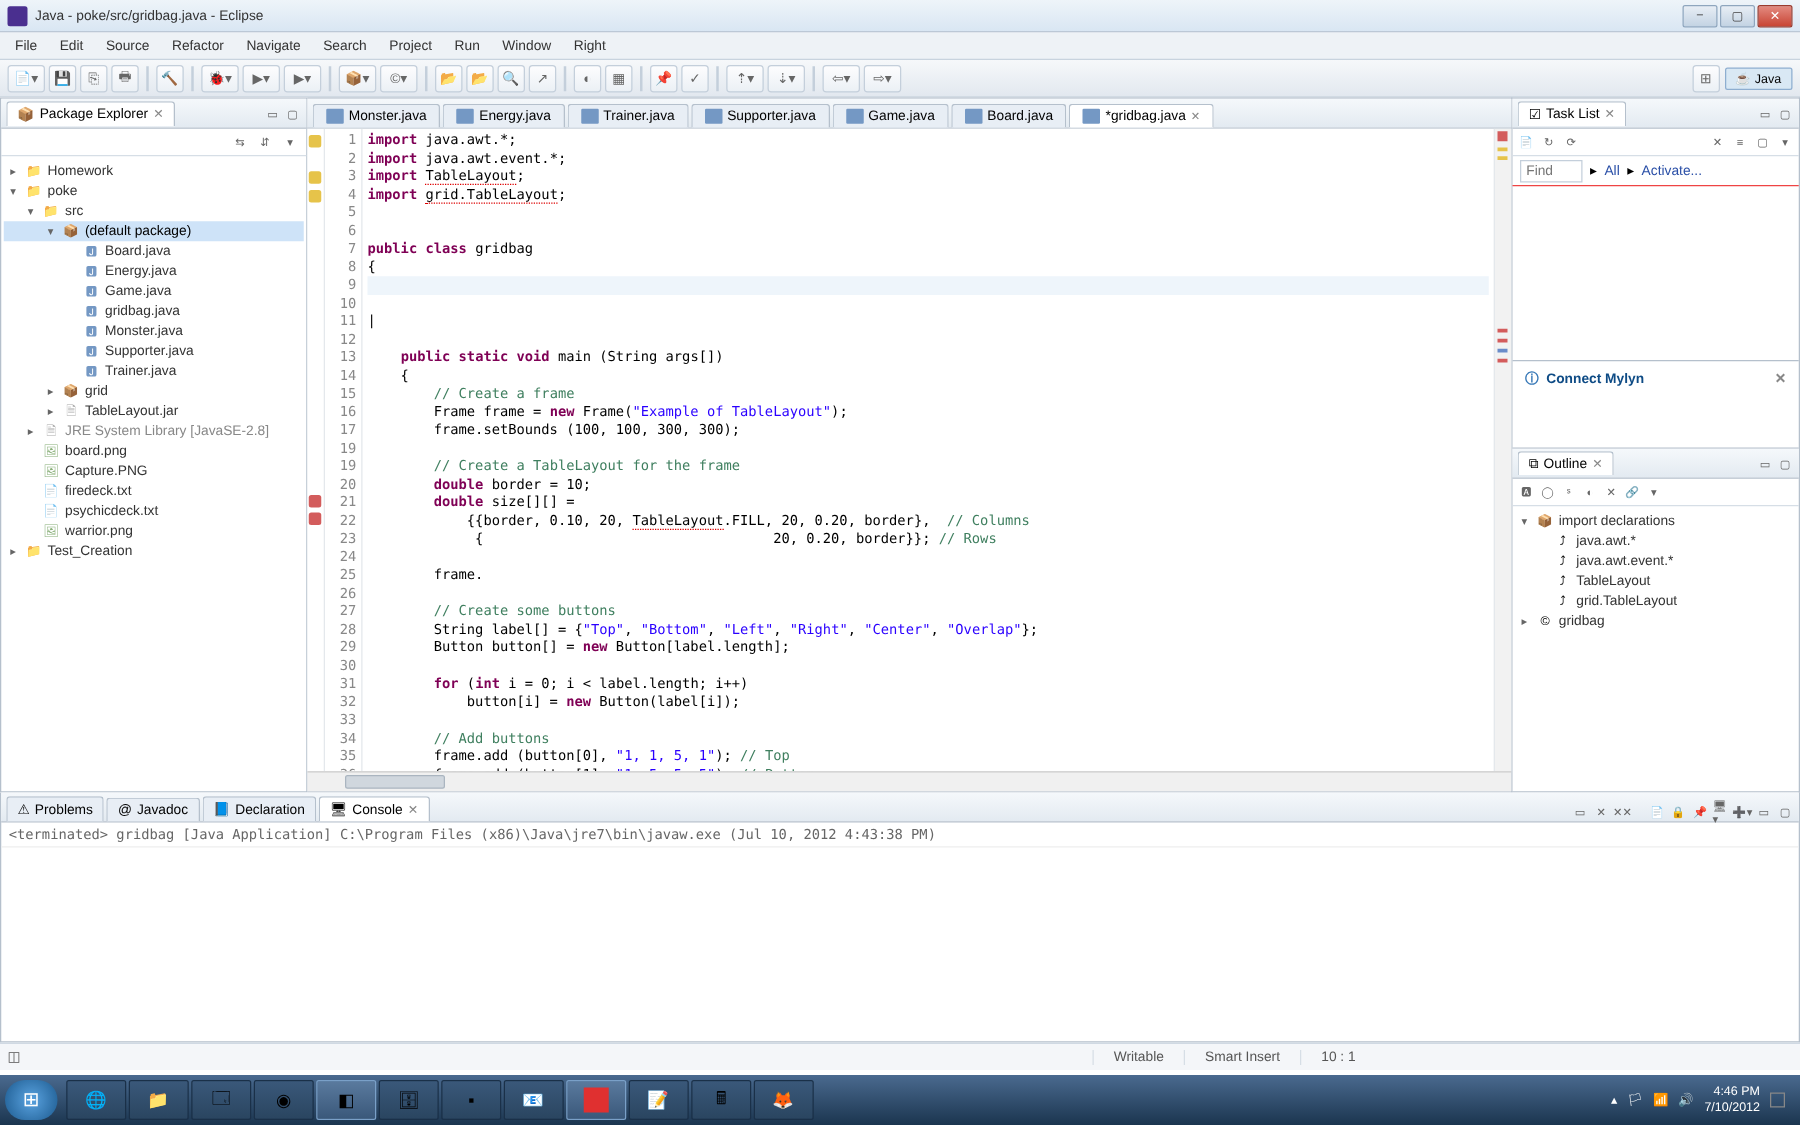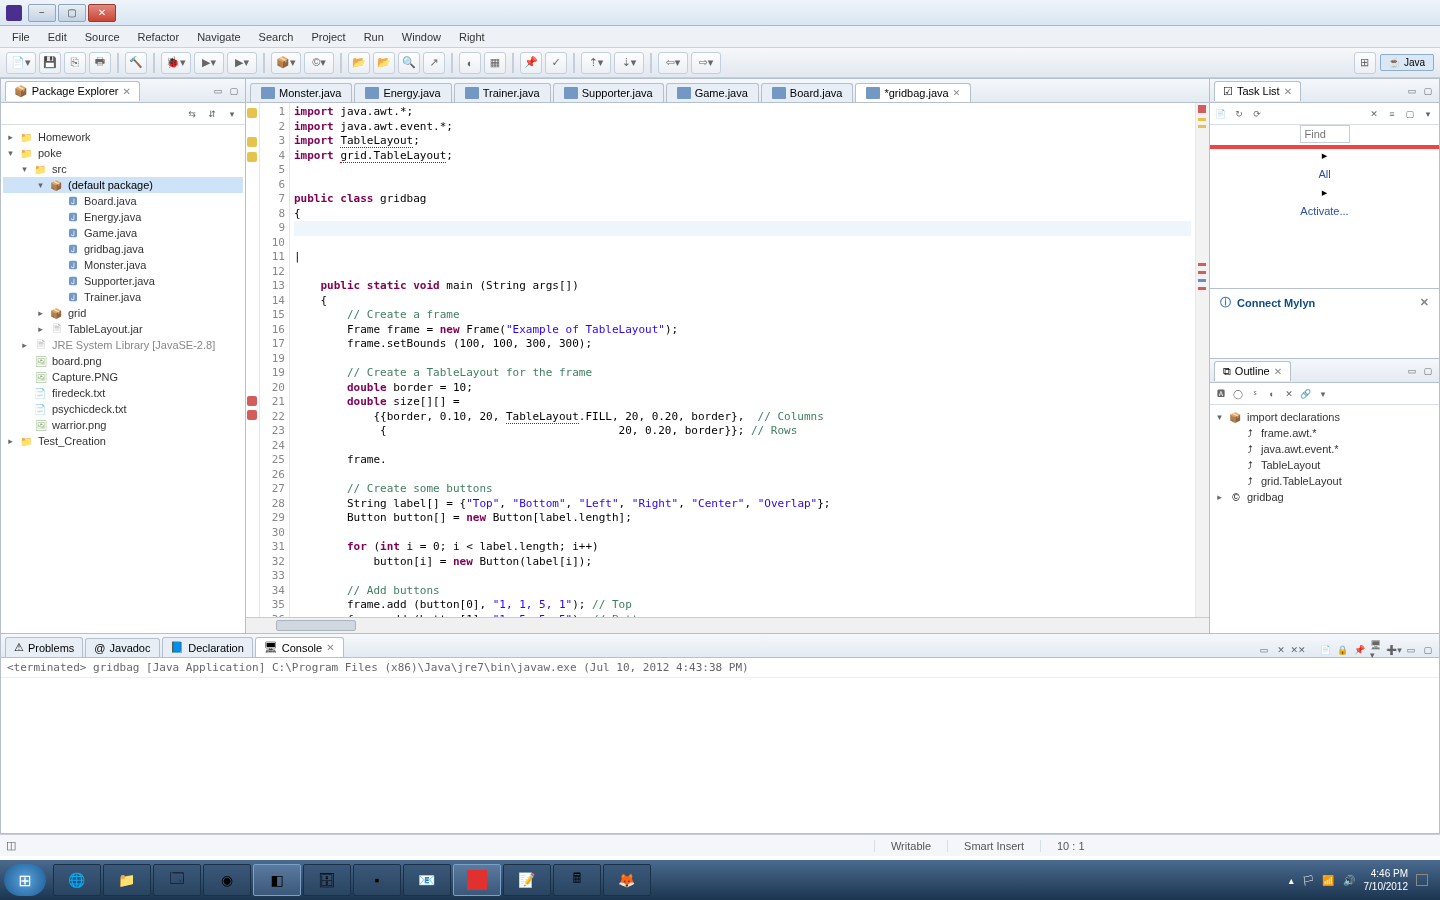--- a/index.html
+++ b/index.html
@@ -76,21 +76,21 @@
 .tooltip-popup { position: absolute; left: 100px; top: 300px; background: #fefde7; border: 1px solid #b8b89c; padding: 6px 10px; font-family: Tahoma; font-size: 11px; box-shadow: 2px 2px 4px rgba(0,0,0,0.2); }
 .tooltip-popup .ttmain { font-weight: bold; }
 .tooltip-popup .ttfoot { text-align: right; color: #777; font-size: 10px; margin-top: 20px; }
 .hscroll { height: 16px; background: #f0f0f0; border-top: 1px solid #ccc; position: relative; }
 .hscroll .thumb { position: absolute; left: 30px; top: 2px; width: 80px; height: 11px; background: #d0d7de; border: 1px solid #aab5c0; border-radius: 2px; }
 
 
 .rightcol { width: 230px; display: flex; flex-direction: column; border: 1px solid #b5c0cc; border-left: none; }
 .tasklist { height: 210px; display: flex; flex-direction: column; border-bottom: 1px solid #b5c0cc; }
 .task-toolbar { height: 22px; border-bottom: 1px solid #d6dee6; display:flex;align-items:center;gap:4px;padding:0 4px; }
-.task-findbar { height: 24px; display: flex; align-items: center; padding: 0 6px; gap: 6px; border-bottom: 4px solid #ef4444; flex-direction: column; }
+.task-findbar { height: 24px; display: flex; align-items: center; padding: 0 6px; gap: 6px; border-bottom: 1px solid #ef4444; }
 .task-findbar input { width: 50px; border: 1px solid #c4cfdb; padding: 2px 4px; font-size: 11px; }
 .link { color: #2a4fa7; cursor: default; text-align: right; }
 .mylyn { height: 70px; border-bottom: 1px solid #b5c0cc; padding: 6px 10px; }
 .mylyn .mtitle { color: #0e4b85; font-weight: bold; display: flex; align-items: center; gap: 6px; }
 .mylyn .mtext { color: #333; margin-top: 4px; line-height: 14px; }
 .outline { flex: 1; display: flex; flex-direction: column; }
 
 
 .bottom { height: 200px; border: 1px solid #b5c0cc; border-top: none; display: flex; flex-direction: column; }
 .btabs { height: 24px; background: linear-gradient(#f5f8fb,#e3eaf1); border-bottom: 1px solid #b5c0cc; display: flex; align-items: flex-end; padding: 0 4px; gap: 2px; }
@@ -113,20 +113,21 @@
 .tray .time { text-align: right; line-height: 13px; }
 
 .sm-close { color: #888; font-size: 10px; cursor: default; }
 .micon-sq { width: 12px; height: 12px; border: 1px solid #888; display: inline-block; }
 </style>
 </head>
 <body>
 
 <div class="titlebar">
   <div class="icon"></div>
+  <div class="title">Java - poke/src/gridbag.java - Eclipse</div>
   <div class="winbtns">
     <div class="winbtn">−</div>
     <div class="winbtn">▢</div>
     <div class="winbtn close">✕</div>
   </div>
 </div>
 
 <div class="menubar" id="menubar">
     <div class="menuitem">File</div>
     <div class="menuitem">Edit</div>
@@ -491,21 +492,21 @@
       </div>
       <div class="tree" id="outlinetree">
           <div class="tn ind0">
             <span class="exp">▾</span>
             <span class="ticon">📦</span>
             <span class="tlabel">import declarations</span>
           </div>
           <div class="tn ind1">
             <span class="exp"></span>
             <span class="ticon">⤴</span>
-            <span class="tlabel">frame.awt.*</span>
+            <span class="tlabel">java.awt.*</span>
           </div>
           <div class="tn ind1">
             <span class="exp"></span>
             <span class="ticon">⤴</span>
             <span class="tlabel">java.awt.event.*</span>
           </div>
           <div class="tn ind1">
             <span class="exp"></span>
             <span class="ticon">⤴</span>
             <span class="tlabel">TableLayout</span>

